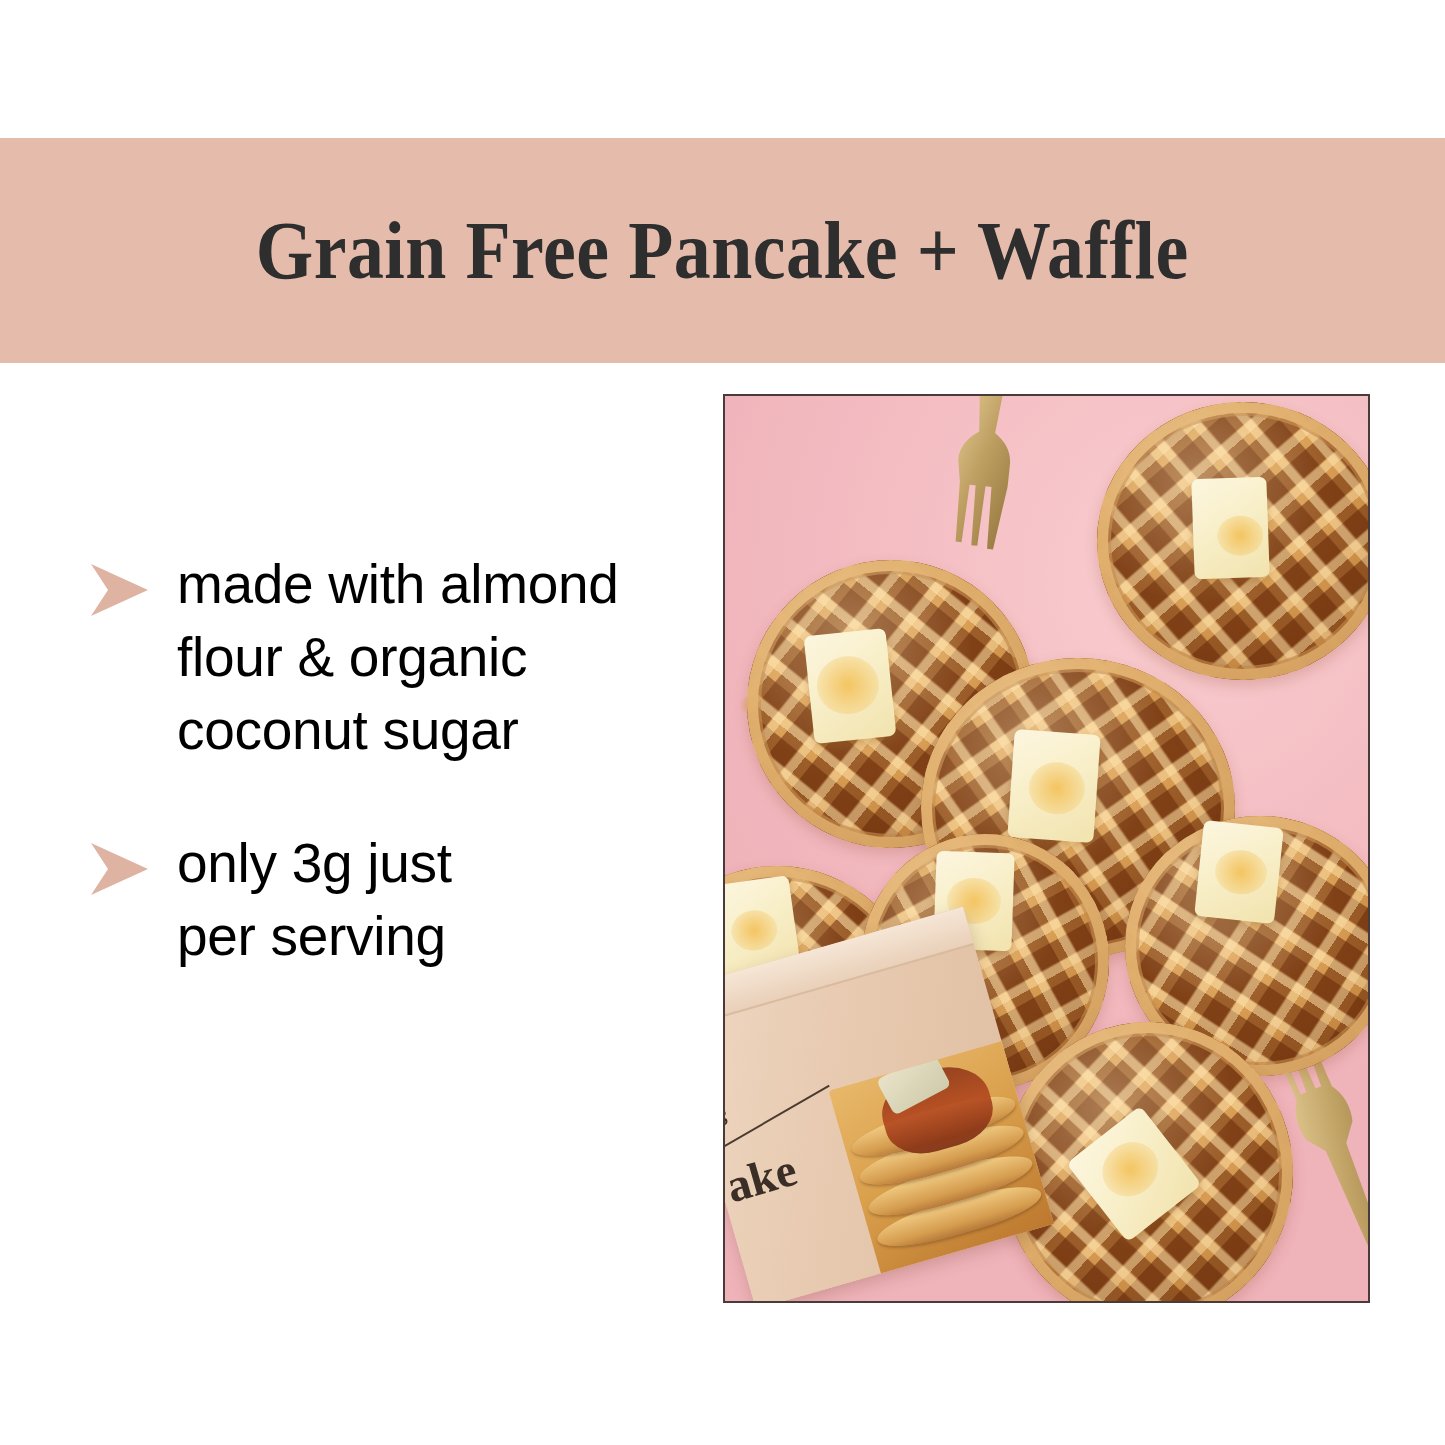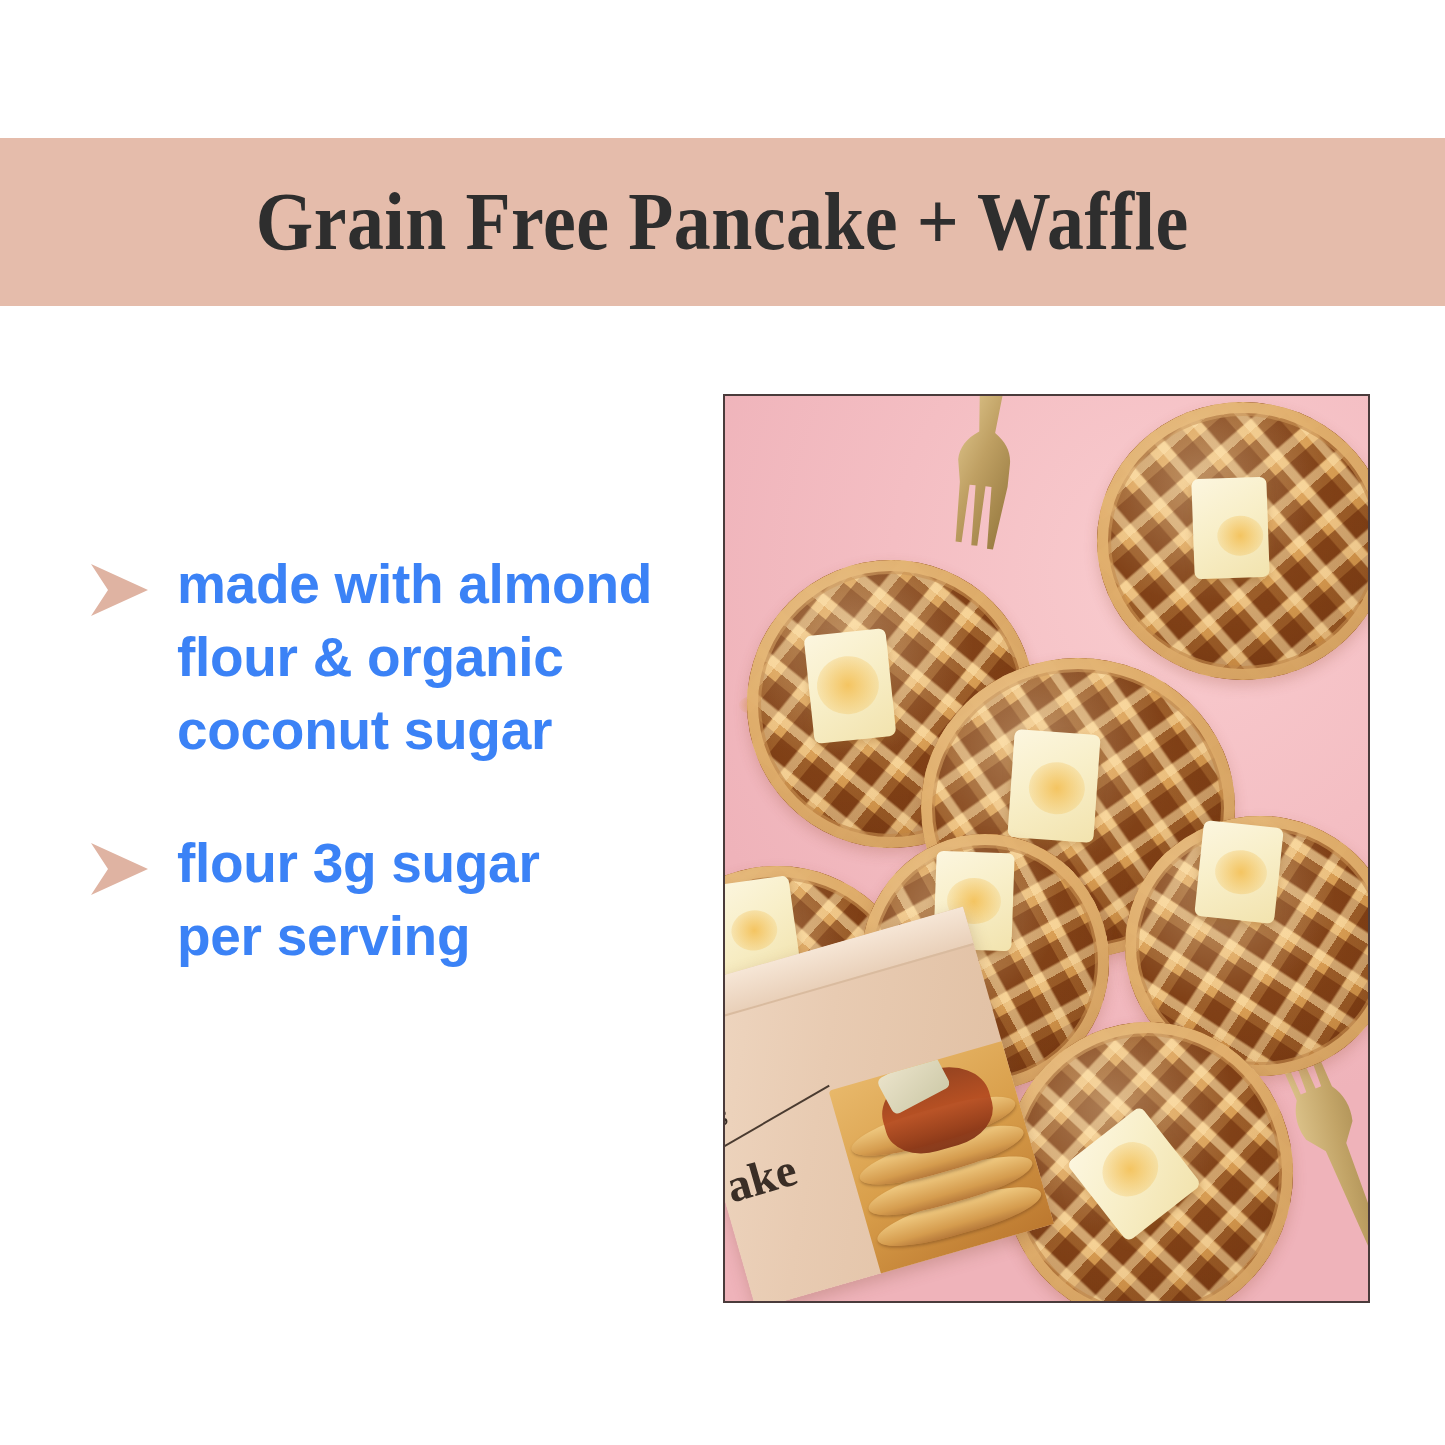--- a/index.html
+++ b/index.html
@@ -6,21 +6,21 @@
   html,body { width:1445px; height:1445px; }
   body {
     background:#FFFFFF;
     font-family:"Liberation Sans", sans-serif;
     position:relative;
     overflow:hidden;
   }
 
   
   #header-banner{
-    position:absolute; left:0; top:138px; width:1445px; height:168px;
+    position:absolute; left:0; top:138px; width:1445px; height:225px;
     background:#E5BCAB;
     display:flex; align-items:center; justify-content:center;
   }
   #banner-title{
     font-family:"Liberation Serif", serif;
     font-size:82px;
     font-weight:700;
     color:#2E2E2E;
     letter-spacing:0.5px;
     transform:scaleX(0.90);
@@ -41,22 +41,22 @@
     flex:0 0 auto;
     width:62px; height:56px;
     margin-top:14px;
     position:relative;
   }
   .bullet-arrow svg{ display:block; width:100%; height:100%; }
   .bullet-text{
     margin-left:27px;
     font-size:55px;
     line-height:73px;
-    font-weight:700;
-    color:#3b82f6;
+    font-weight:400;
+    color:#000000;
     letter-spacing:-0.3px;
     white-space:pre-line;
   }
 
   
   #photo-panel{
     position:absolute; left:723px; top:394px;
     width:647px; height:909px;
     border:2px solid #4A3B3B;
     background:#F6C3C7;
@@ -227,21 +227,21 @@
 coconut sugar</span>
   </div>
 
 
   <div class="bullet-row">
     <span class="bullet-arrow">
       <svg viewBox="0 0 62 56" xmlns="http://www.w3.org/2000/svg" aria-hidden="true">
         <path d="M3 2 L60 28 L3 54 L20 28 Z" fill="#DFB3A2"></path>
       </svg>
     </span>
-    <span class="bullet-text">flour 3g sugar
+    <span class="bullet-text">only 3g just
 per serving</span>
   </div>
 
 </div>
 
 <div id="photo-panel">
   <div id="photo-inner">
 
     <div class="table-bg"></div>
 

